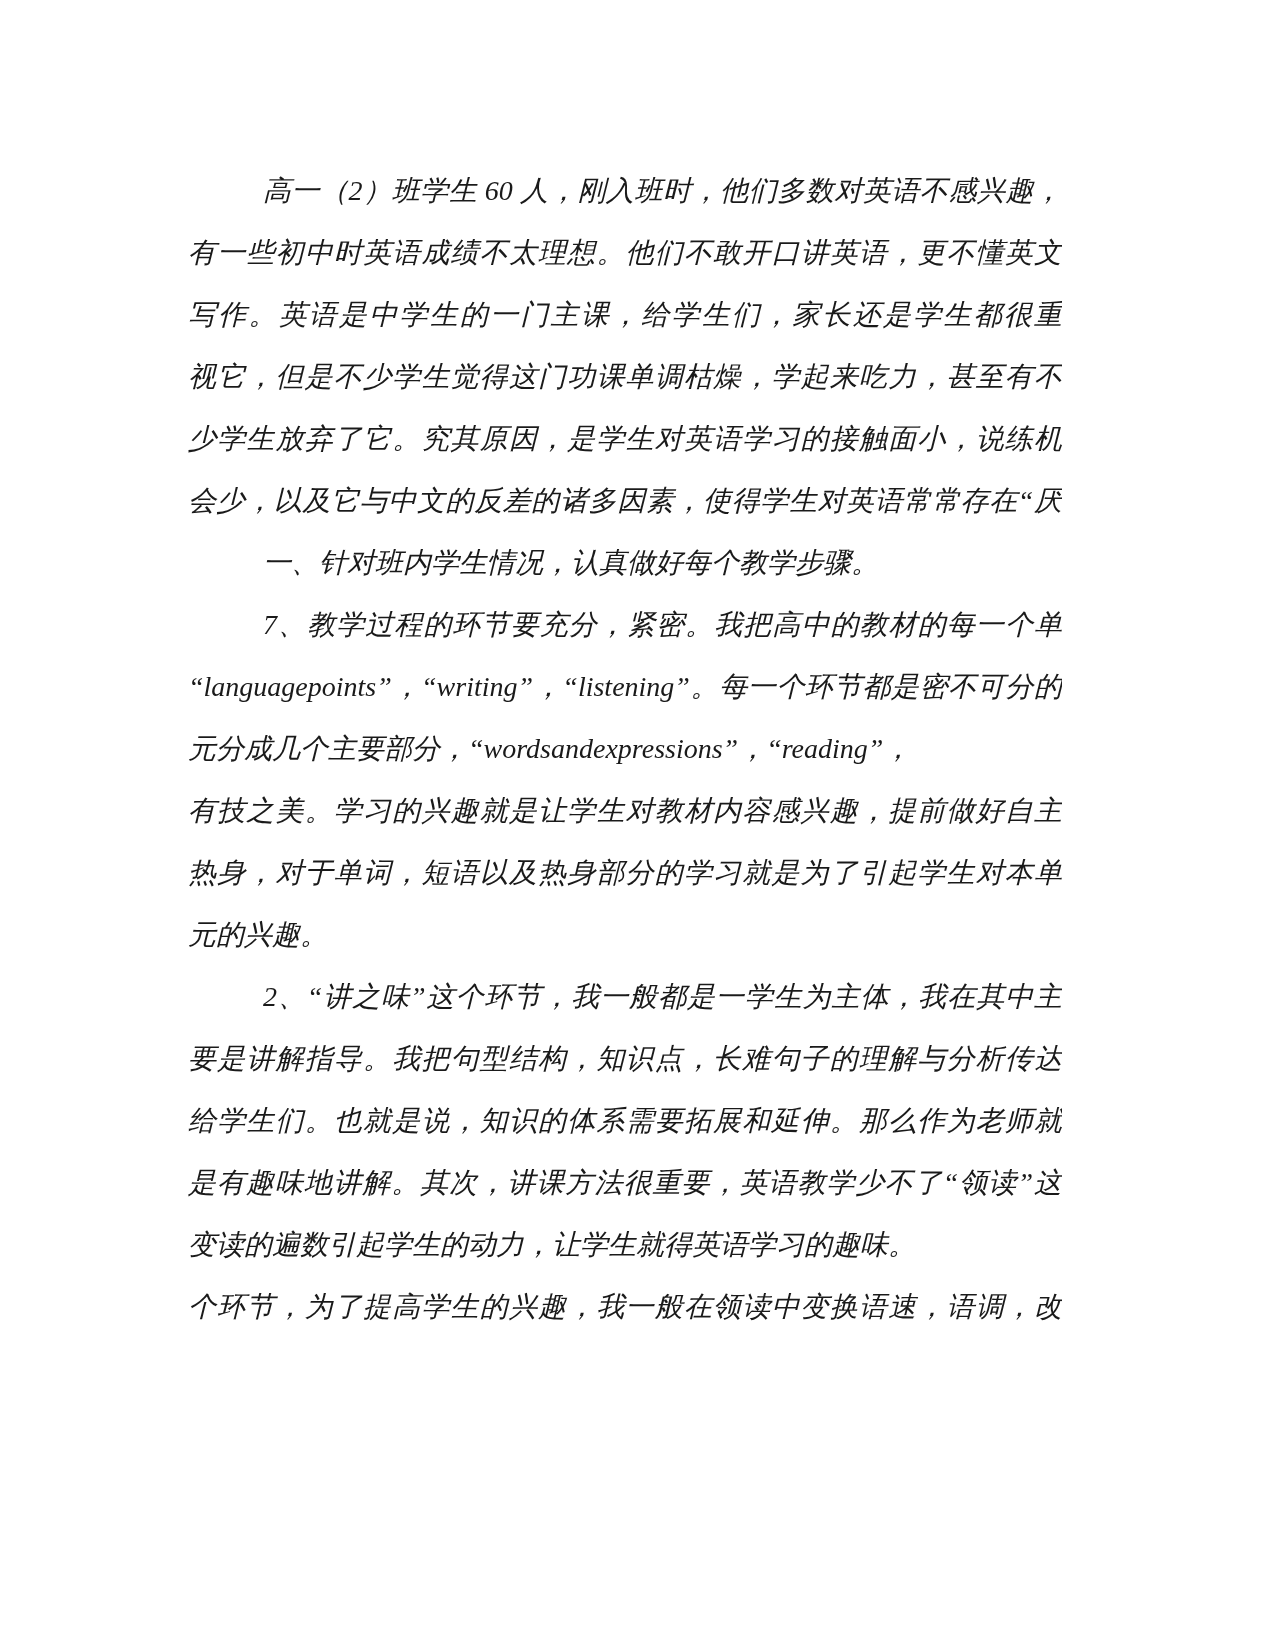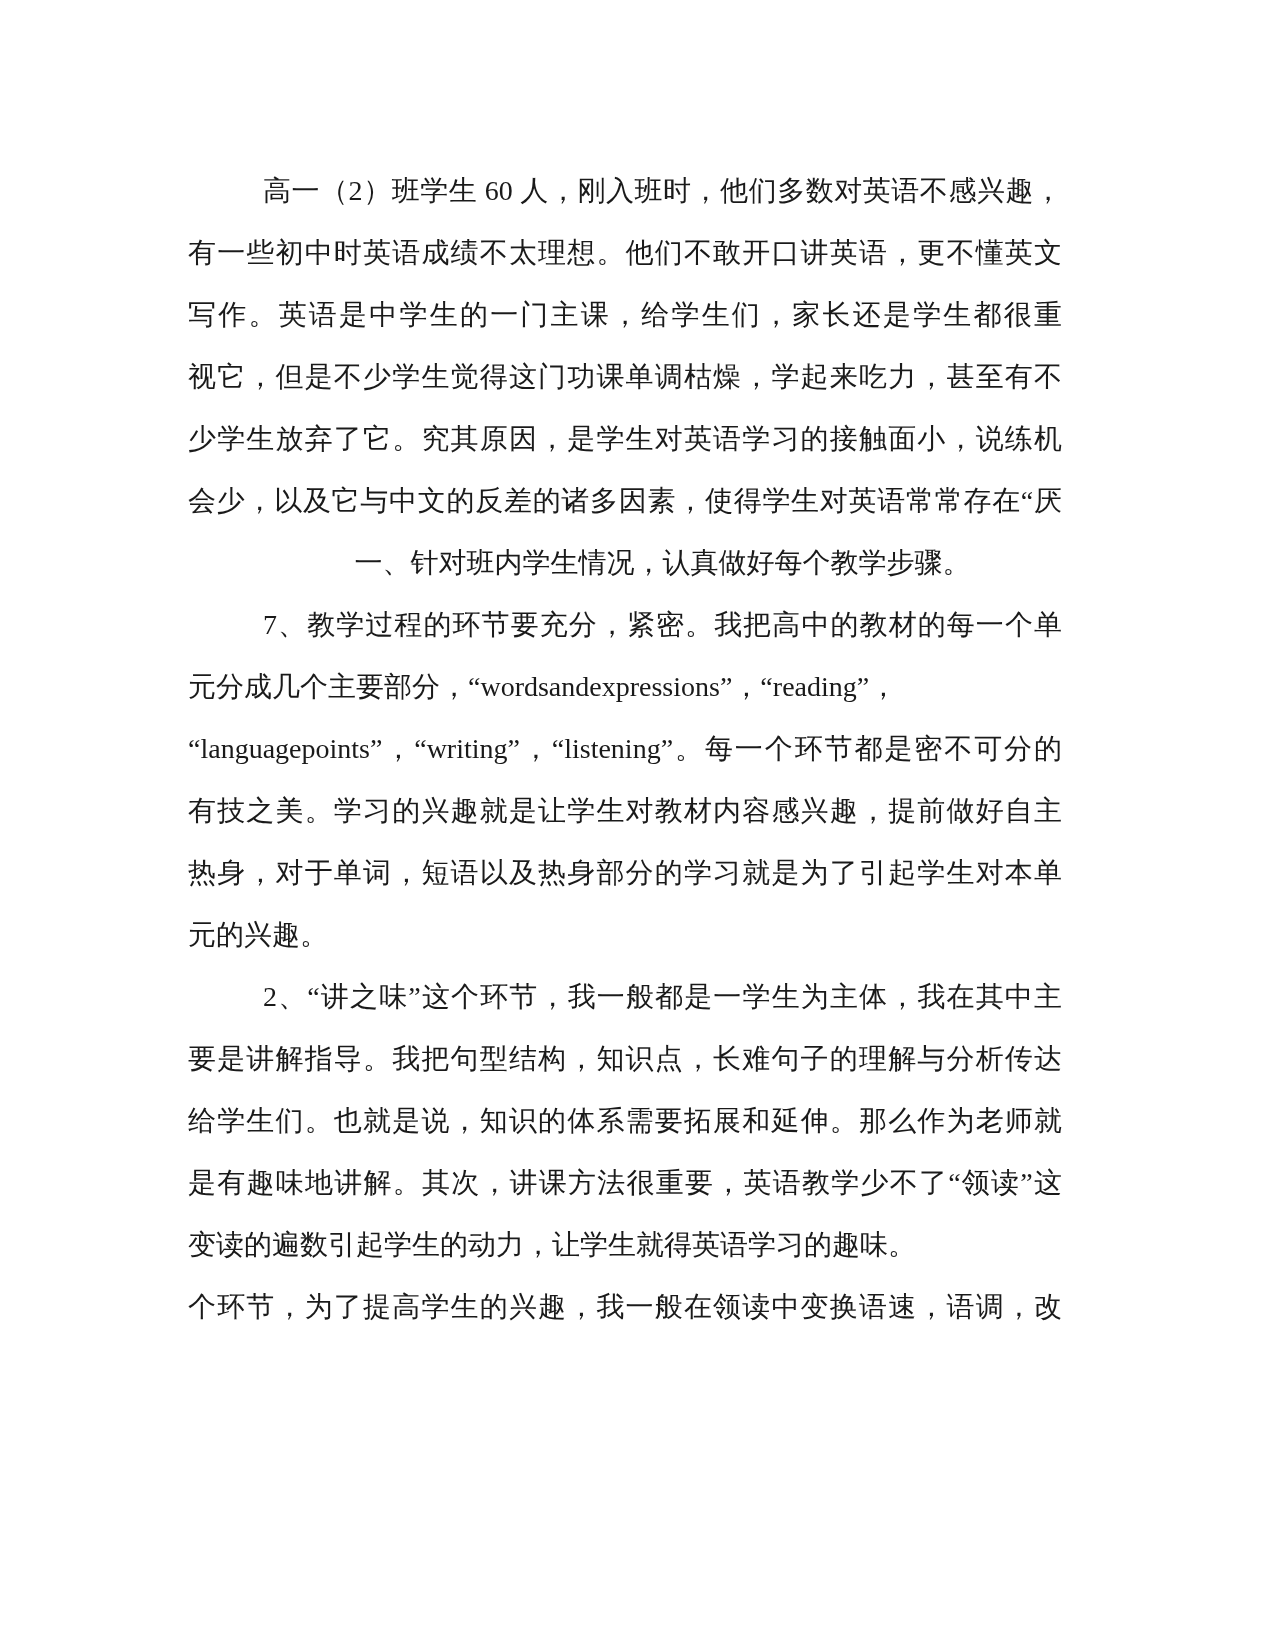--- a/index.html
+++ b/index.html
@@ -27,28 +27,28 @@
     padding: 0;
   }
   .line {
     height: 62px;
     line-height: 62px;
     font-size: 28px;
     overflow: hidden;
     white-space: normal;
     letter-spacing: 0;
     text-align: left;
+    font-style: italic;
   }
   .line.justify {
     text-align: justify;
     text-align-last: justify;
   }
   .line.indent {
     padding-left: 75px;
-    text-align: center;
   }
 </style>
 </head>
 <body>
 
 <div class="page">
   <div class="text-block">
 
     <div class="para">
       <div class="line indent justify">高一（2）班学生 60 人，刚入班时，他们多数对英语不感兴趣，</div>
@@ -58,22 +58,22 @@
       <div class="line justify">少学生放弃了它。究其原因，是学生对英语学习的接触面小，说练机</div>
       <div class="line justify">会少，以及它与中文的反差的诸多因素，使得学生对英语常常存在“厌</div>
     </div>
 
     <div class="para">
       <div class="line indent">一、针对班内学生情况，认真做好每个教学步骤。</div>
     </div>
 
     <div class="para">
       <div class="line indent justify">7、教学过程的环节要充分，紧密。我把高中的教材的每一个单</div>
+      <div class="line justify">“languagepoints”，“writing”，“listening”。每一个环节都是密不可分的</div>
       <div class="line">元分成几个主要部分，“wordsandexpressions”，“reading”，</div>
-      <div class="line justify">“languagepoints”，“writing”，“listening”。每一个环节都是密不可分的</div>
       <div class="line justify">有技之美。学习的兴趣就是让学生对教材内容感兴趣，提前做好自主</div>
       <div class="line justify">热身，对于单词，短语以及热身部分的学习就是为了引起学生对本单</div>
       <div class="line">元的兴趣。</div>
     </div>
 
     <div class="para">
       <div class="line indent justify">2、“讲之味”这个环节，我一般都是一学生为主体，我在其中主</div>
       <div class="line justify">要是讲解指导。我把句型结构，知识点，长难句子的理解与分析传达</div>
       <div class="line justify">给学生们。也就是说，知识的体系需要拓展和延伸。那么作为老师就</div>
       <div class="line justify">是有趣味地讲解。其次，讲课方法很重要，英语教学少不了“领读”这</div>

